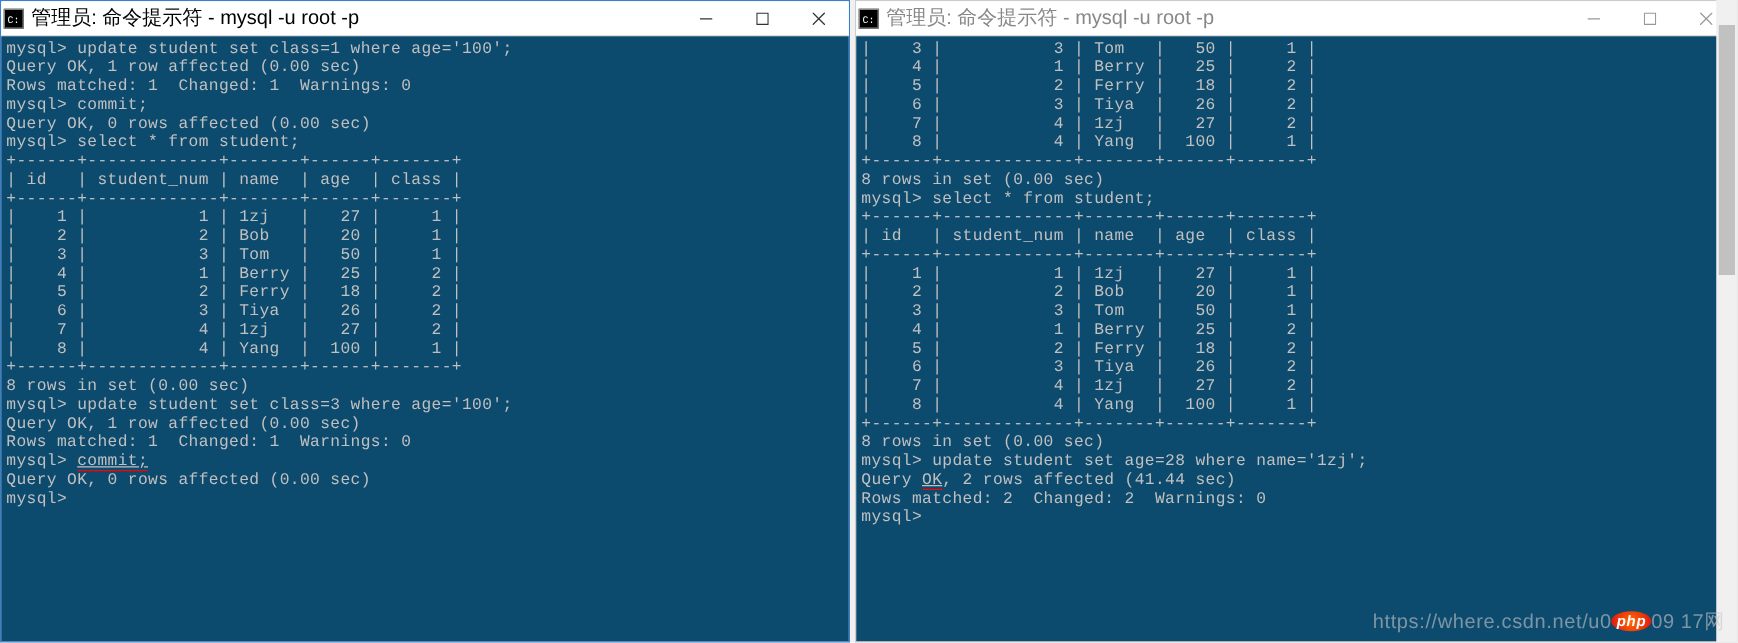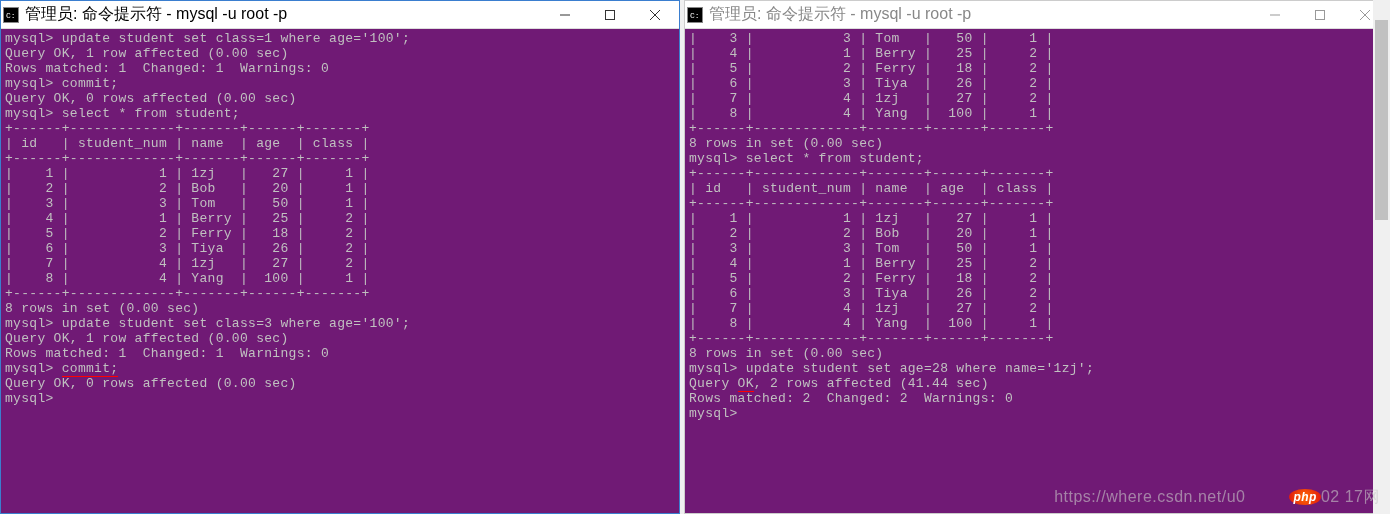--- a/index.html
+++ b/index.html
@@ -44,51 +44,50 @@
   .titlebar .spacer { flex: 1; }
   .tb-btn {
     width: 45px; height: 28px;
     display: flex; align-items: center; justify-content: center;
     font-family: sans-serif;
   }
   .tb-btn svg { width:10px; height:10px; stroke:#333; stroke-width:1; fill:none; }
   .right .tb-btn svg { stroke:#999; }
   .terminal {
     flex: 1;
-    background: #701a75;
+    background: #0c4a6e;
     color: #c0c0c0;
     padding: 2px 4px;
     white-space: pre;
     overflow: hidden;
     line-height: 15px;
     letter-spacing: 0.3px;
   }
   .row { display: block; }
-  .underline-red { border-bottom: 1.5px solid #ff0000; }
+  .underline-red { border-bottom: 1.5px solid #ff0000; text-decoration: underline; }
   .watermark {
     position: absolute;
     right: 10px; bottom: 6px;
     font-family: "Microsoft YaHei", sans-serif;
     font-size: 16px;
     color: rgba(200,200,200,0.6);
     letter-spacing: 0.5px;
     pointer-events: none;
   }
   .watermark .php {
     display:inline-block;
     font-style: italic;
     font-weight: bold;
     color:#fff;
     background: radial-gradient(circle,#ff6a00,#d11);
     border-radius: 50%;
     padding: 1px 4px;
     font-size:12px;
     position: relative;
     top:-1px;
-    margin-left:44px;
   }
   .scrollbar-outer {
     position:absolute;
     right:0; top:0; bottom:0;
     width:17px;
     background:#f0f0f0;
   }
   .scrollbar-thumb {
     position:absolute;
     left:2px; width:13px;
@@ -154,14 +153,14 @@
       </div>
   </div>
   <div class="terminal" id="term-right"><span class="row">|    3 |           3 | Tom   |   50 |     1 |</span><span class="row">|    4 |           1 | Berry |   25 |     2 |</span><span class="row">|    5 |           2 | Ferry |   18 |     2 |</span><span class="row">|    6 |           3 | Tiya  |   26 |     2 |</span><span class="row">|    7 |           4 | 1zj   |   27 |     2 |</span><span class="row">|    8 |           4 | Yang  |  100 |     1 |</span><span class="row">+------+-------------+-------+------+-------+</span><span class="row">8 rows in set (0.00 sec)</span><span class="row"></span><span class="row">mysql&gt; select * from student;</span><span class="row">+------+-------------+-------+------+-------+</span><span class="row">| id   | student_num | name  | age  | class |</span><span class="row">+------+-------------+-------+------+-------+</span><span class="row">|    1 |           1 | 1zj   |   27 |     1 |</span><span class="row">|    2 |           2 | Bob   |   20 |     1 |</span><span class="row">|    3 |           3 | Tom   |   50 |     1 |</span><span class="row">|    4 |           1 | Berry |   25 |     2 |</span><span class="row">|    5 |           2 | Ferry |   18 |     2 |</span><span class="row">|    6 |           3 | Tiya  |   26 |     2 |</span><span class="row">|    7 |           4 | 1zj   |   27 |     2 |</span><span class="row">|    8 |           4 | Yang  |  100 |     1 |</span><span class="row">+------+-------------+-------+------+-------+</span><span class="row">8 rows in set (0.00 sec)</span><span class="row"></span><span class="row">mysql&gt; update student set age=28 where name='1zj';</span><span class="row">Query <span class="underline-red">OK</span>, 2 rows affected (41.44 sec)</span><span class="row">Rows matched: 2  Changed: 2  Warnings: 0</span><span class="row"></span><span class="row">mysql&gt;</span></div>
 </div>
 
 <div class="scrollbar-outer">
   <div class="scrollbar-thumb" style="top:20px;height:200px;"></div>
 </div>
 
 <div class="watermark">
-  <span>https://where.csdn.net/u0</span><span class="php">php</span><span>02 17网</span>
+  <span>https://where.csdn.net/u0</span><span class="php">php</span><span>09 17网</span>
 </div>
 
 </body></html>

